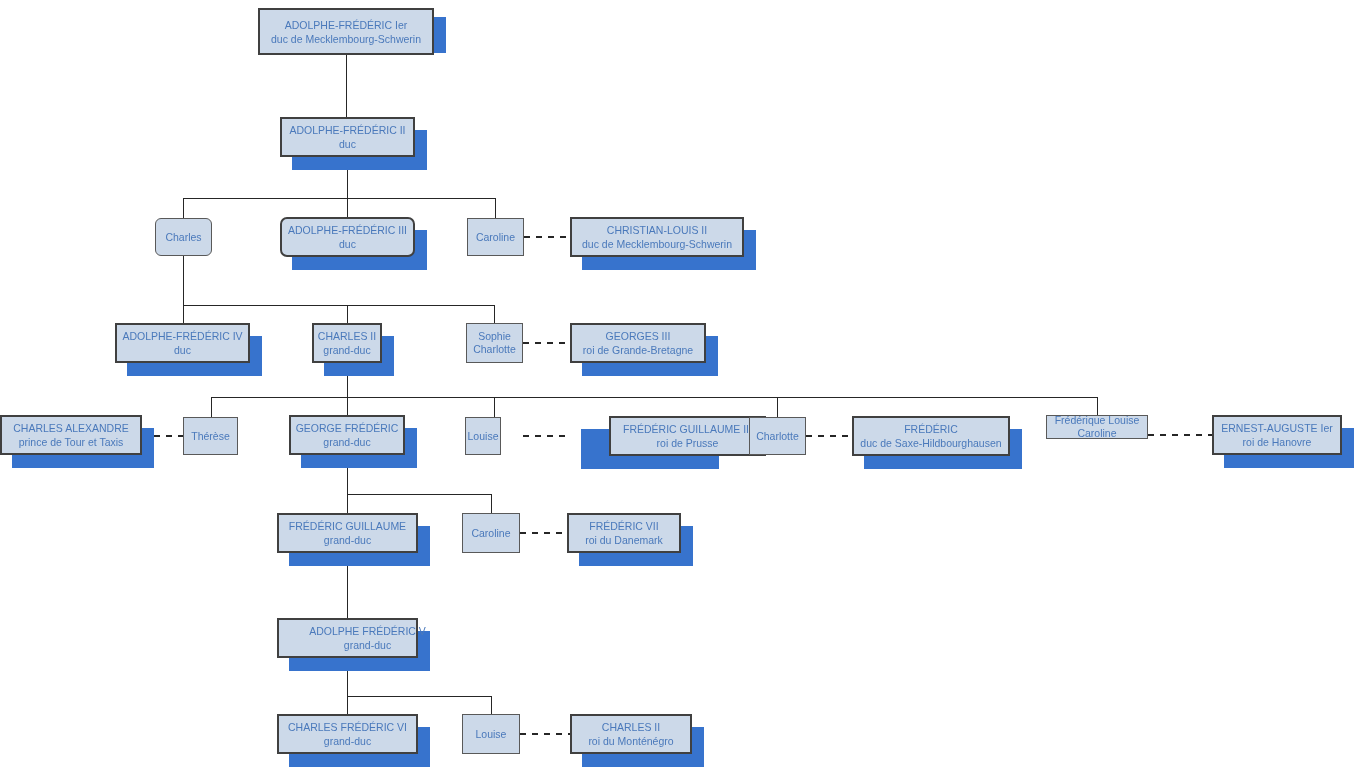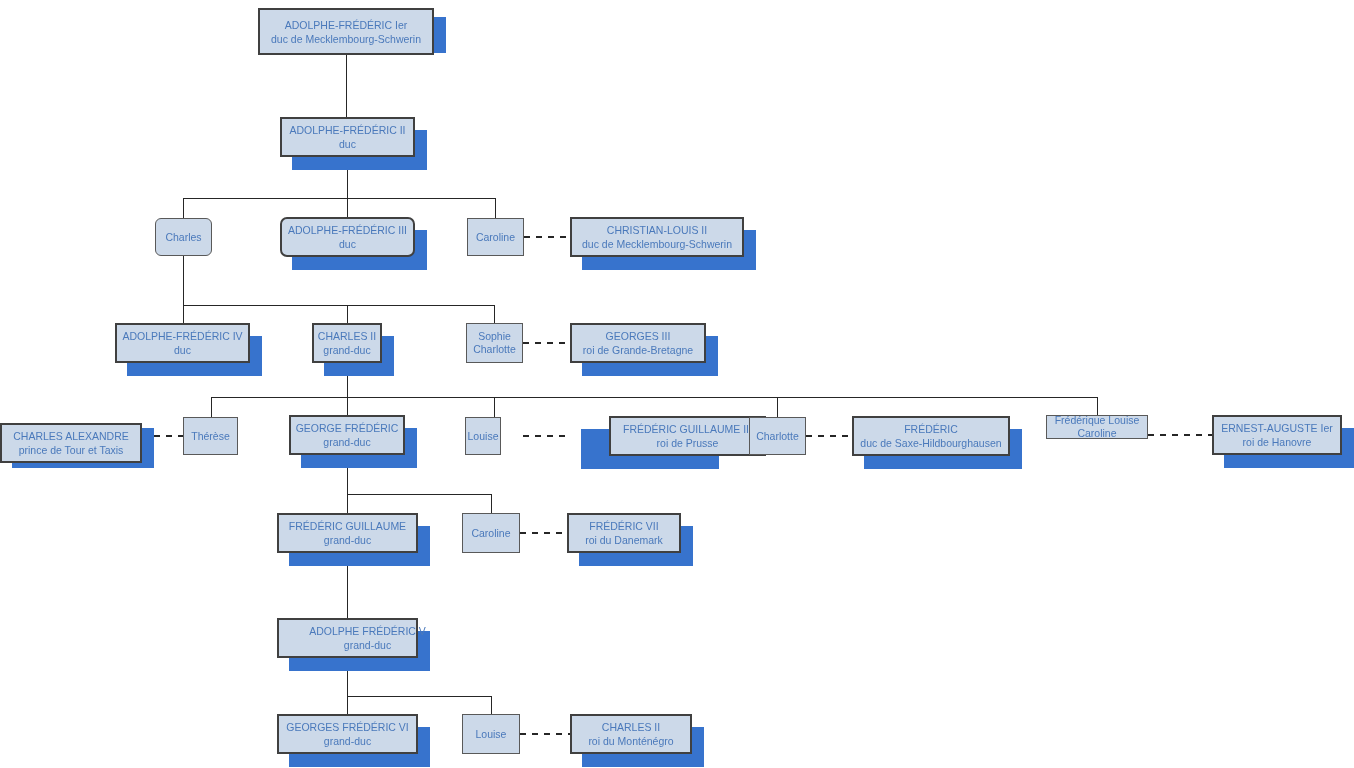--- a/index.html
+++ b/index.html
@@ -97,21 +97,21 @@
     </div>
     <div class="box small" style="left: 466px; top: 323px; width: 57px; height: 40px; background: rgb(204, 217, 233); color: rgb(74, 121, 187);">
       <div class="name">Sophie Charlotte</div>
     </div>
     <div class="shadow" style="left: 582px; top: 336px; width: 136px; height: 40px; background: rgb(55, 115, 205);"></div>
     <div class="box main" style="left: 570px; top: 323px; width: 136px; height: 40px; background: rgb(204, 217, 233); color: rgb(74, 121, 187);">
       <div class="name">GEORGES III</div>
       <div class="title">roi de Grande-Bretagne</div>
     </div>
     <div class="shadow" style="left: 12px; top: 428px; width: 142px; height: 40px; background: rgb(55, 115, 205);"></div>
-    <div class="box main" style="left: 0px; top: 415px; width: 142px; height: 40px; background: rgb(204, 217, 233); color: rgb(74, 121, 187); margin-top: 8px;">
+    <div class="box main" style="left: 0px; top: 415px; width: 142px; height: 40px; background: rgb(204, 217, 233); color: rgb(74, 121, 187);">
       <div class="name">CHARLES ALEXANDRE</div>
       <div class="title">prince de Tour et Taxis</div>
     </div>
     <div class="box small" style="left: 183px; top: 417px; width: 55px; height: 38px; background: rgb(204, 217, 233); color: rgb(74, 121, 187);">
       <div class="name">Thérèse</div>
     </div>
     <div class="shadow" style="left: 301px; top: 428px; width: 116px; height: 40px; background: rgb(55, 115, 205);"></div>
     <div class="box main" style="left: 289px; top: 415px; width: 116px; height: 40px; background: rgb(204, 217, 233); color: rgb(74, 121, 187);">
       <div class="name">GEORGE FRÉDÉRIC</div>
       <div class="title">grand-duc</div>
@@ -153,21 +153,21 @@
       <div class="name">FRÉDÉRIC VII</div>
       <div class="title">roi du Danemark</div>
     </div>
     <div class="shadow" style="left: 289px; top: 631px; width: 141px; height: 40px; background: rgb(55, 115, 205);"></div>
     <div class="box main" style="left: 277px; top: 618px; width: 141px; height: 40px; background: rgb(204, 217, 233); color: rgb(74, 121, 187); padding-left: 42px;">
       <div class="name">ADOLPHE FRÉDÉRIC V</div>
       <div class="title">grand-duc</div>
     </div>
     <div class="shadow" style="left: 289px; top: 727px; width: 141px; height: 40px; background: rgb(55, 115, 205);"></div>
     <div class="box main" style="left: 277px; top: 714px; width: 141px; height: 40px; background: rgb(204, 217, 233); color: rgb(74, 121, 187);">
-      <div class="name">GEORGES FRÉDÉRIC VI</div>
+      <div class="name">CHARLES FRÉDÉRIC VI</div>
       <div class="title">grand-duc</div>
     </div>
     <div class="box small" style="left: 462px; top: 714px; width: 58px; height: 40px; background: rgb(204, 217, 233); color: rgb(74, 121, 187);">
       <div class="name">Louise</div>
     </div>
     <div class="shadow" style="left: 582px; top: 727px; width: 122px; height: 40px; background: rgb(55, 115, 205);"></div>
     <div class="box main" style="left: 570px; top: 714px; width: 122px; height: 40px; background: rgb(204, 217, 233); color: rgb(74, 121, 187);">
       <div class="name">CHARLES II</div>
       <div class="title">roi du Monténégro</div>
     </div>

